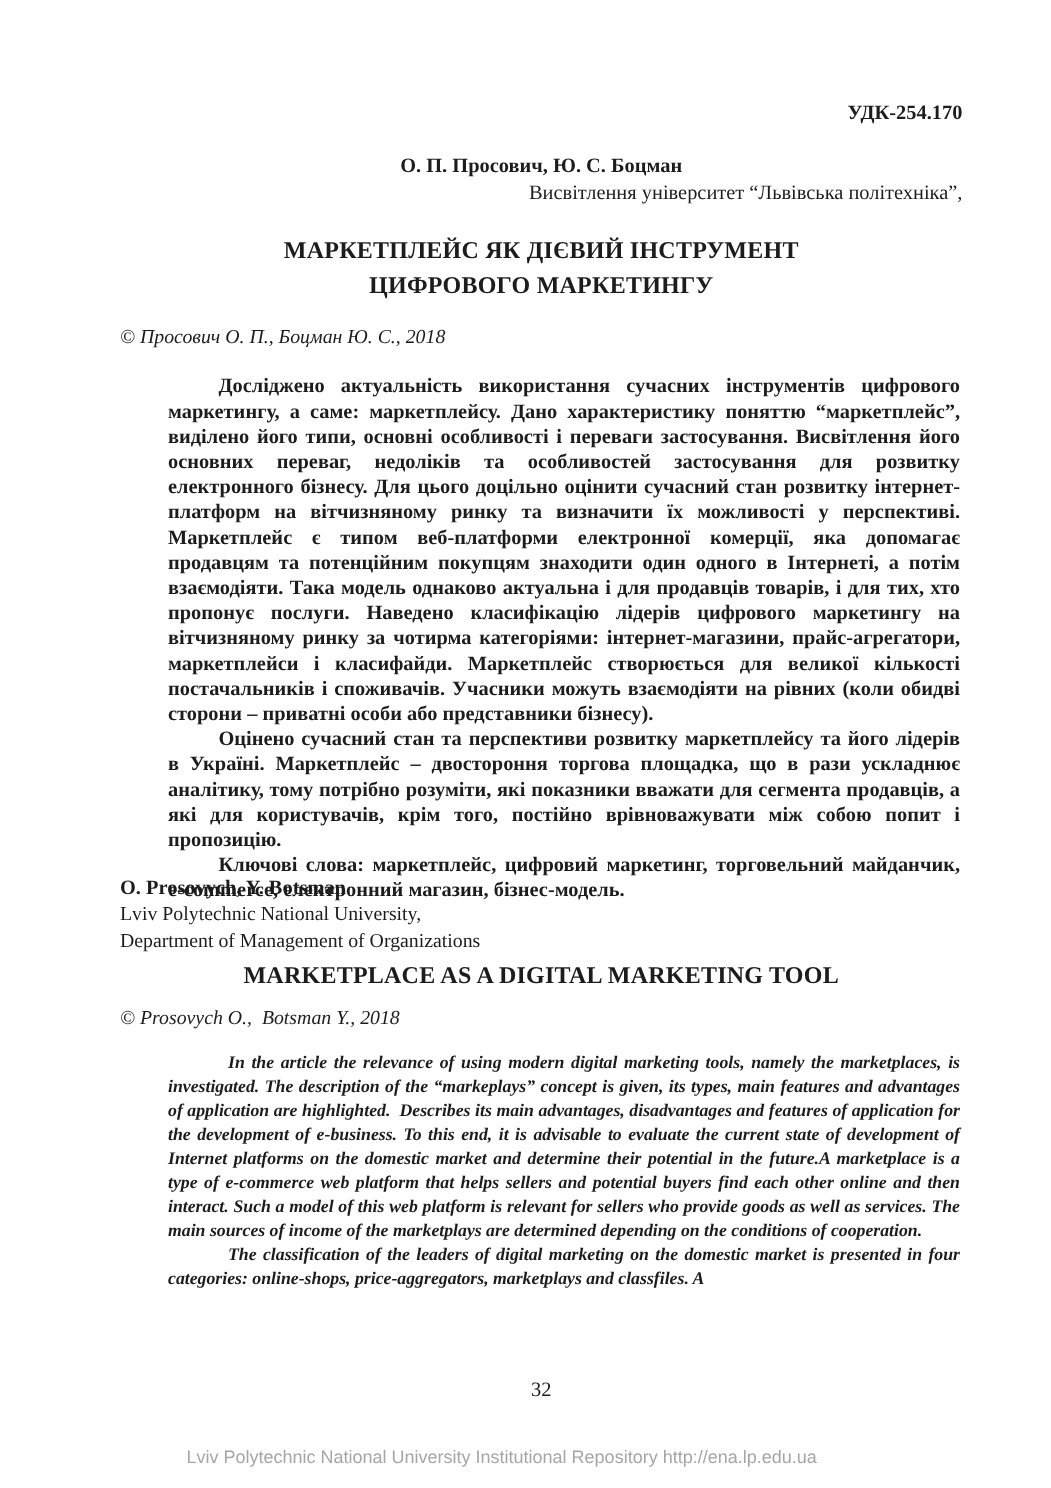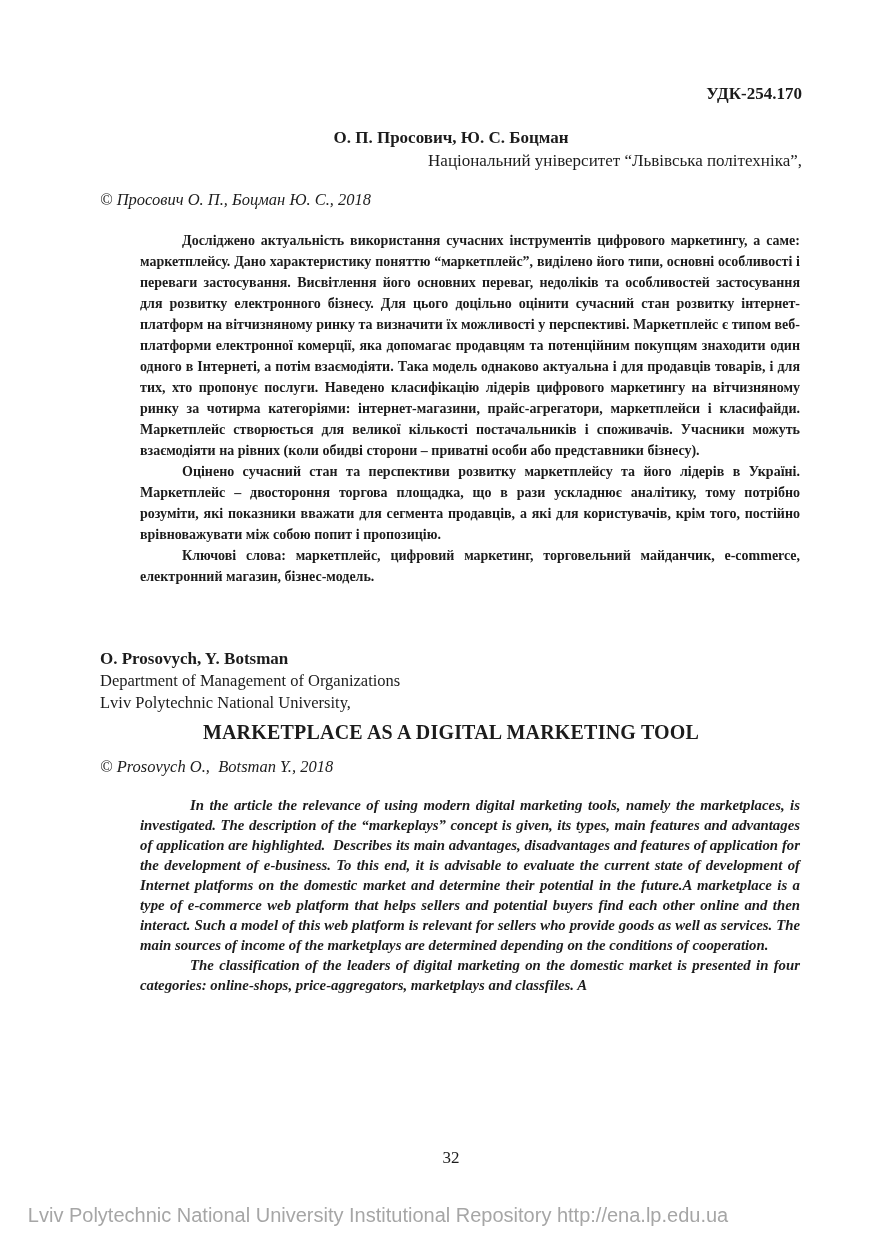--- a/index.html
+++ b/index.html
@@ -44,21 +44,21 @@
     margin-top: 18px;
     font-style: italic;
     font-size: 16.5px;
     line-height: 20px;
   }
   .abstract-ua {
     margin: 20px 0 0 40px;
     width: 660px;
     height: 402px;
     font-weight: bold;
-    font-size: 14px;
+    font-size: 17px;
     line-height: 21px;
     text-align: justify;
   }
   .abstract-ua p { margin: 0; text-indent: 42px; }
   .en-authors-block {
     margin-top: 16px;
     text-align: left;
     font-size: 16.5px;
     line-height: 22px;
   }
@@ -96,51 +96,56 @@
     font-size: 17px;
     line-height: 20px;
   }
   .repo-footer {
     position: absolute;
     left: 0;
     top: 1206px;
     width: 756px;
     text-align: center;
     font-family: "Liberation Sans", sans-serif;
-    font-size: 20px;
+    font-size: 15px;
     line-height: 18px;
     color: #a6a6a6;
+    padding-left: 40px;
   }
 </style>
 </head>
 <body>
 
 <div class="page">
   <div class="content">
 
     <div class="udk-line">УДК-254.170</div>
 
     <div class="authors-block">
       <div class="authors">О. П. Просович, Ю. С. Боцман</div>
-      <div>Національний університет “Львівська політехніка”,</div>
+      <div>Висвітлення університет “Львівська політехніка”,</div>
     </div>
 
+    <div class="title-ua">
+      <div>МАРКЕТПЛЕЙС ЯК ДІЄВИЙ ІНСТРУМЕНТ</div>
+      <div>ЦИФРОВОГО МАРКЕТИНГУ</div>
+    </div>
 
     <div class="copyright-line">© Просович О. П., Боцман Ю. С., 2018</div>
 
     <div class="abstract-ua">
       <p>Досліджено актуальність використання сучасних інструментів цифрового маркетингу, а саме: маркетплейсу. Дано характеристику поняттю “маркетплейс”, виділено його типи, основні особливості і переваги застосування. Висвітлення його основних переваг, недоліків та особливостей застосування для розвитку електронного бізнесу. Для цього доцільно оцінити сучасний стан розвитку інтернет-платформ на вітчизняному ринку та визначити їх можливості у перспективі. Маркетплейс є типом веб-платформи електронної комерції, яка допомагає продавцям та потенційним покупцям знаходити один одного в Інтернеті, а потім взаємодіяти. Така модель однаково актуальна і для продавців товарів, і для тих, хто пропонує послуги. Наведено класифікацію лідерів цифрового маркетингу на вітчизняному ринку за чотирма категоріями: інтернет-магазини, прайс-агрегатори, маркетплейси і класифайди. Маркетплейс створюється для великої кількості постачальників і споживачів. Учасники можуть взаємодіяти на рівних (коли обидві сторони – приватні особи або представники бізнесу).</p>
       <p>Оцінено сучасний стан та перспективи розвитку маркетплейсу та його лідерів в Україні. Маркетплейс – двостороння торгова площадка, що в рази ускладнює аналітику, тому потрібно розуміти, які показники вважати для сегмента продавців, а які для користувачів, крім того, постійно врівноважувати між собою попит і пропозицію.</p>
       <p>Ключові слова: маркетплейс, цифровий маркетинг, торговельний майданчик, e-commerce, електронний магазин, бізнес-модель.</p>
     </div>
 
     <div class="en-authors-block">
       <div class="authors">O. Prosovych, Y. Botsman</div>
+      <div>Lviv Polytechnic National University,</div>
       <div>Department of Management of Organizations</div>
-      <div>Lviv Polytechnic National University,</div>
     </div>
 
     <div class="title-en">MARKETPLACE AS A DIGITAL MARKETING TOOL</div>
 
     <div class="copyright-en">© Prosovych O.,&nbsp; Botsman Y., 2018</div>
 
     <div class="abstract-en">
       <p>In the article the relevance of using modern digital marketing tools, namely the marketplaces, is investigated. The description of the “markeplays” concept is given, its types, main features and advantages of application are highlighted.&nbsp; Describes its main advantages, disadvantages and features of application for the development of e-business. To this end, it is advisable to evaluate the current state of development of Internet platforms on the domestic market and determine their potential in the future.A marketplace is a type of e-commerce web platform that helps sellers and potential buyers find each other online and then interact. Such a model of this web platform is relevant for sellers who provide goods as well as services. The main sources of income of the marketplays are determined depending on the conditions of cooperation.</p>
       <p>The classification of the leaders of digital marketing on the domestic market is presented in four categories: online-shops, price-aggregators, marketplays and classfiles. A</p>
     </div>

